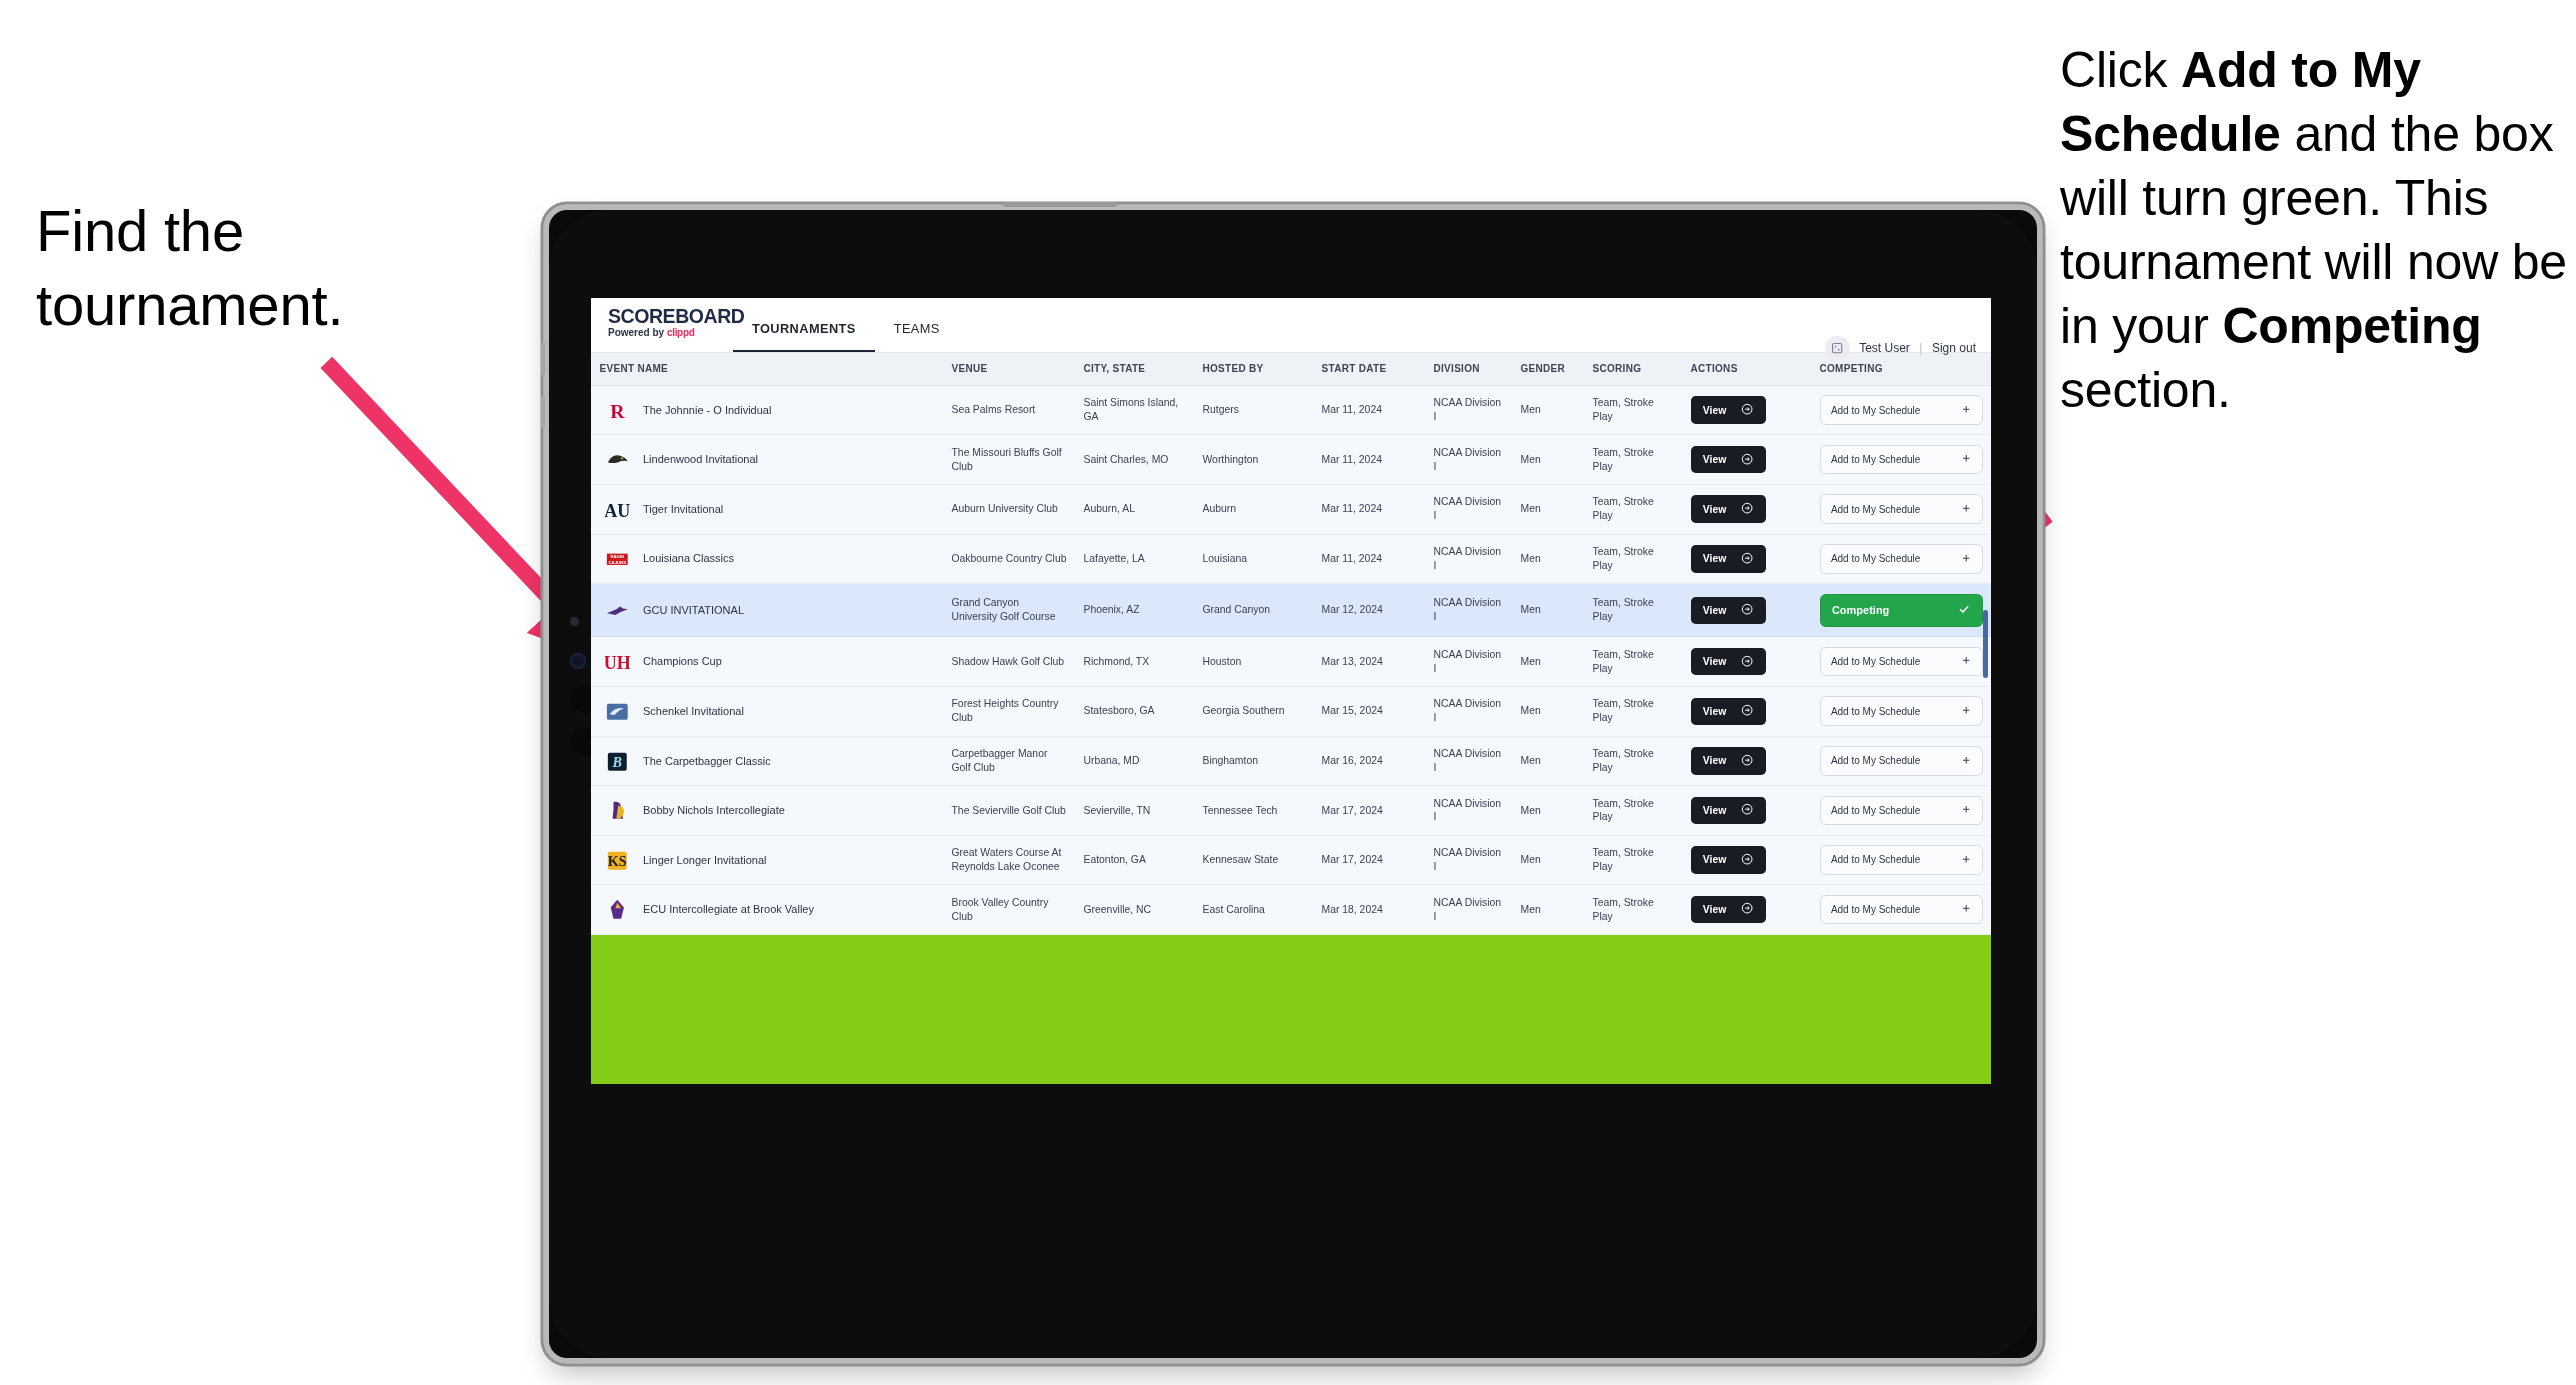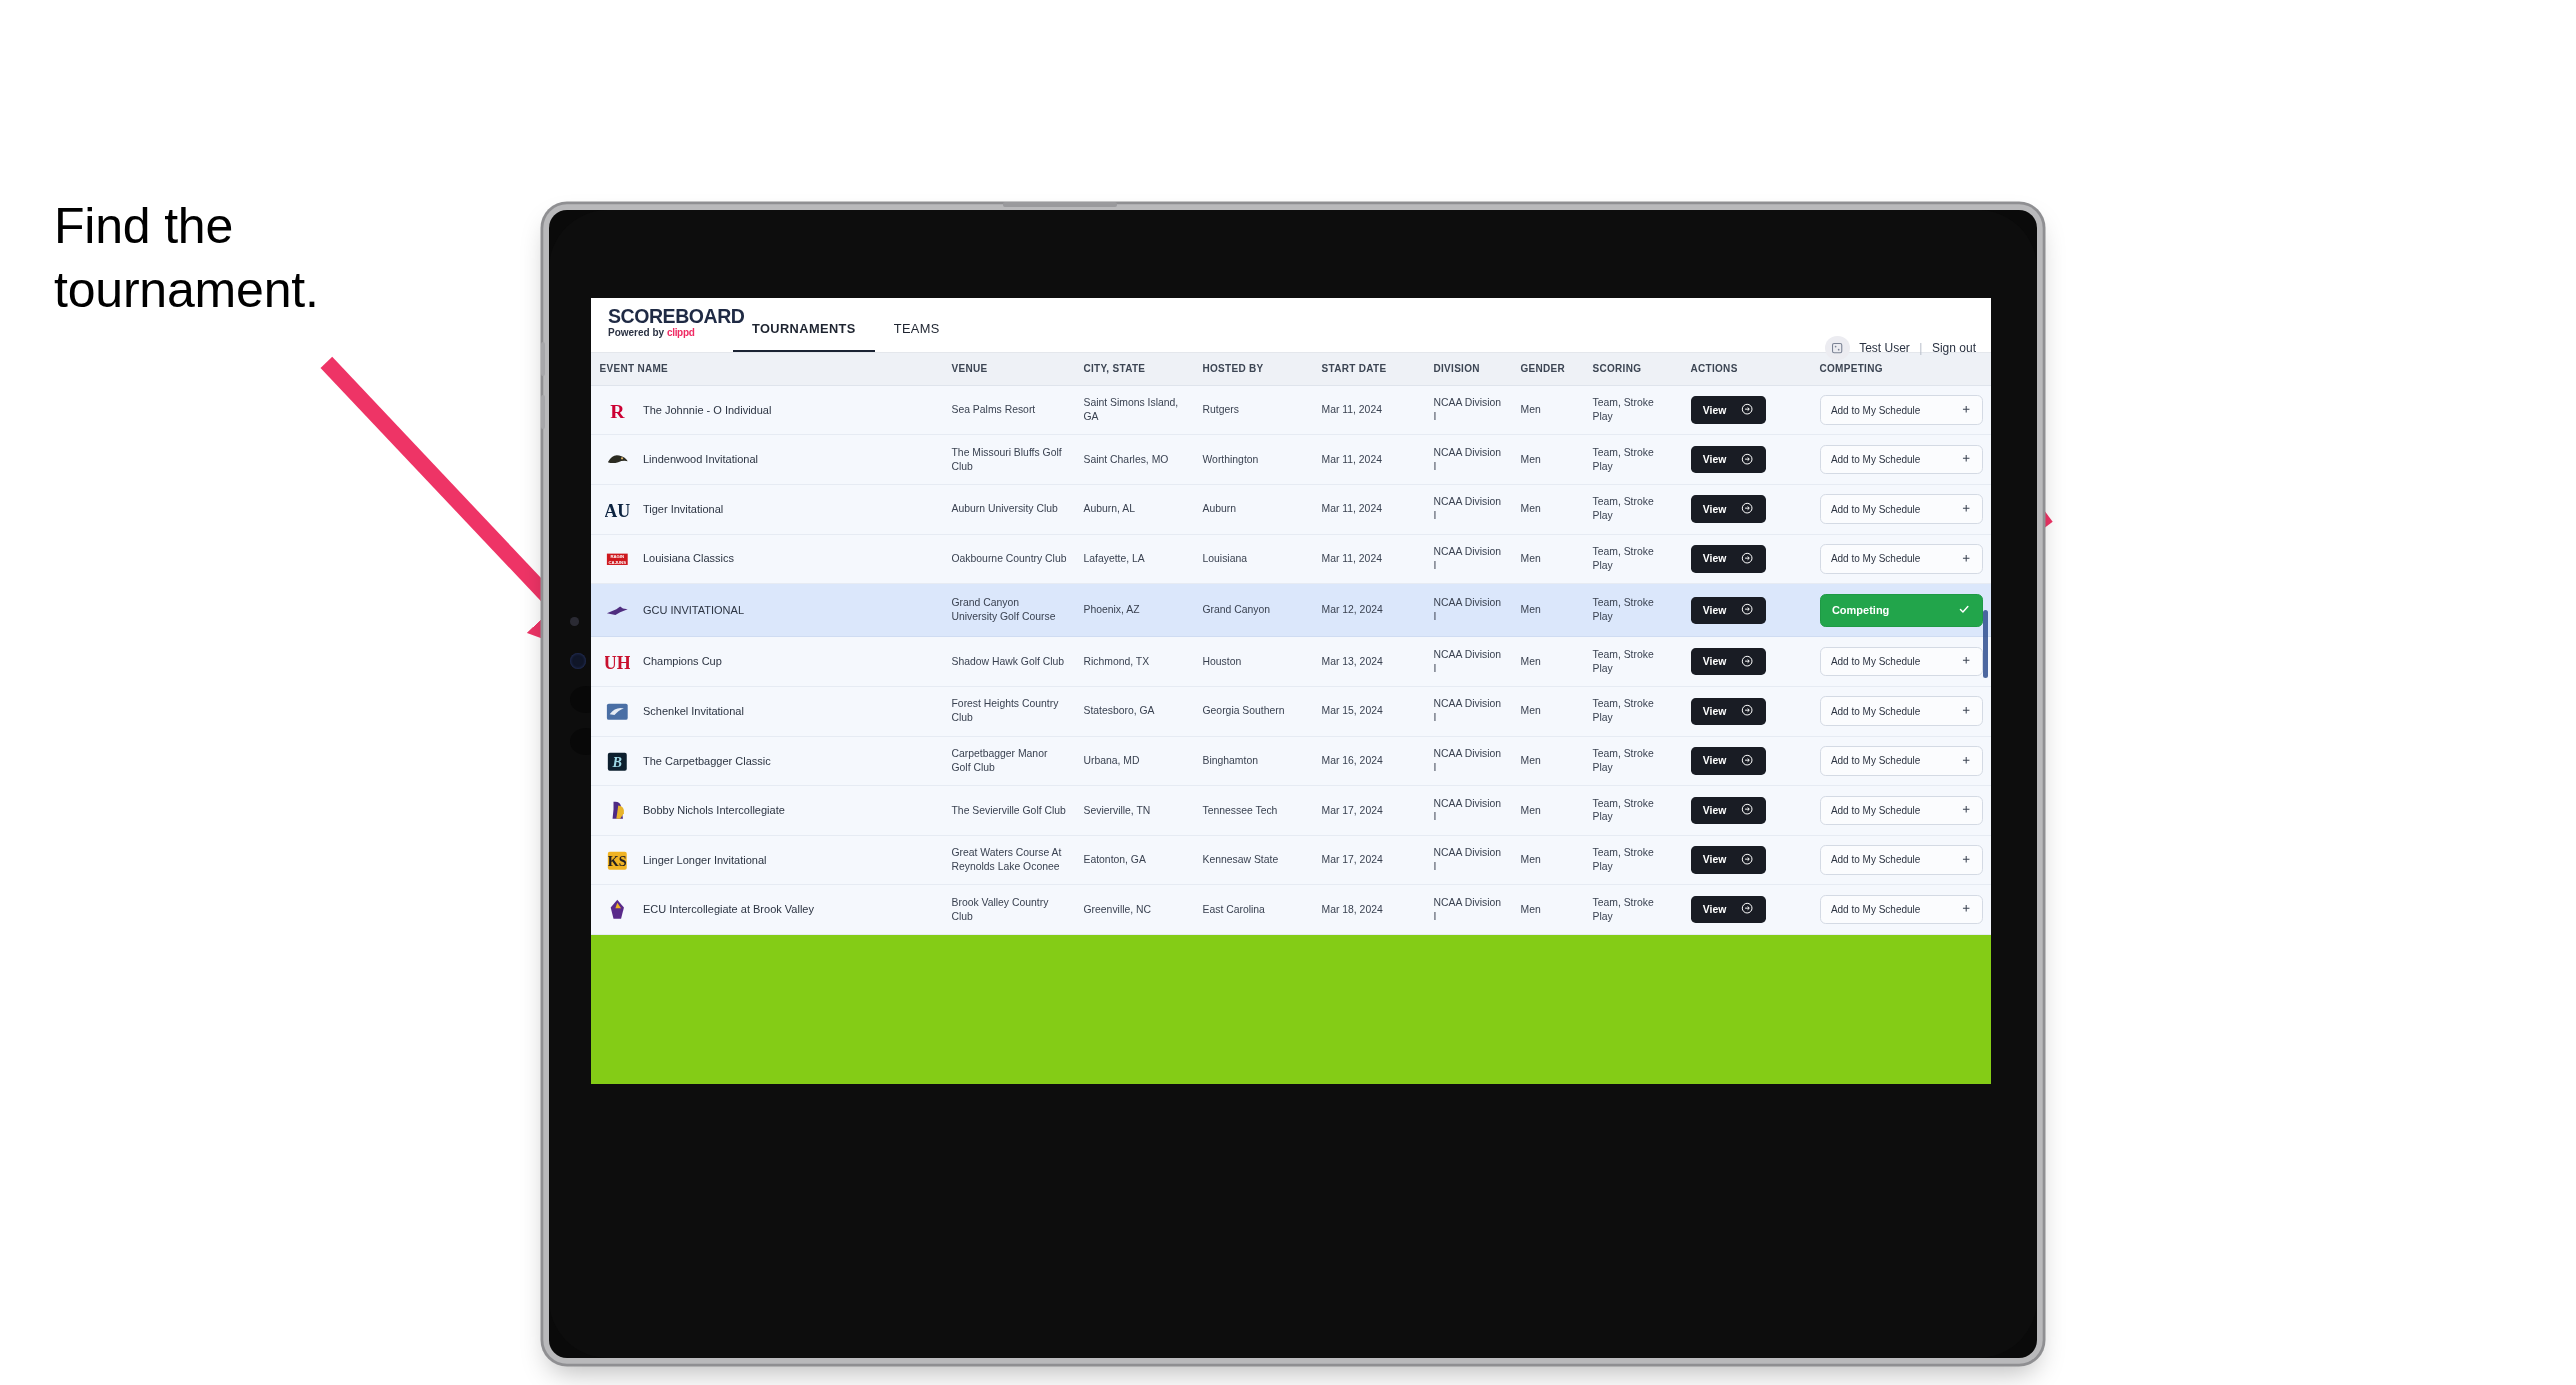--- a/index.html
+++ b/index.html
@@ -13,21 +13,21 @@
 
   
   .annot {
     position: absolute;
     color: #000;
     font-family: "Liberation Sans", sans-serif;
     font-weight: 400;
     line-height: 1.28;
     letter-spacing: -0.2px;
   }
-  #annot-left { left: 54px; top: 194px; width: 407px; font-size: 50px; }
+  #annot-left { left: 36px; top: 194px; width: 407px; font-size: 58px; }
   #annot-right { left: 2060px; top: 38px; width: 516px; font-size: 50px; }
   .annot b { font-weight: 700; }
 
   .arrow-svg { position: absolute; left:0; top:0; width:2576px; height:1386px; pointer-events:none; }
 
   
   #tablet {
     position: absolute;
     left: 549px; top: 210px;
     width: 1488px; height: 1148px;
@@ -158,20 +158,21 @@
   
   #viewport::after{ content:""; }
 </style>
 </head>
 <body>
 
 <div id="stage">
 
   <div class="annot" id="annot-left">Find the tournament.</div>
 
+  <div class="annot" id="annot-right"><span>Click </span><b>Add to My Schedule</b><span> and the box will turn green. This tournament will now be in your </span><b>Competing</b><span> section.</span></div>
 
   <svg class="arrow-svg" viewBox="0 0 2723 1465">
     <defs>
       <marker id="mk" markerWidth="5" markerHeight="5" refX="2.6" refY="2.5" orient="auto">
         <path d="M0,0 L5,2.5 L0,5 Z" fill="#ee3466"></path>
       </marker>
     </defs>
     <line x1="345" y1="383" x2="618" y2="672" stroke="#ee3466" stroke-width="17" marker-end="url(#mk)"></line>
     <line x1="2165" y1="545" x2="1985" y2="680" stroke="#ee3466" stroke-width="16" marker-end="url(#mk)"></line>
   </svg>

